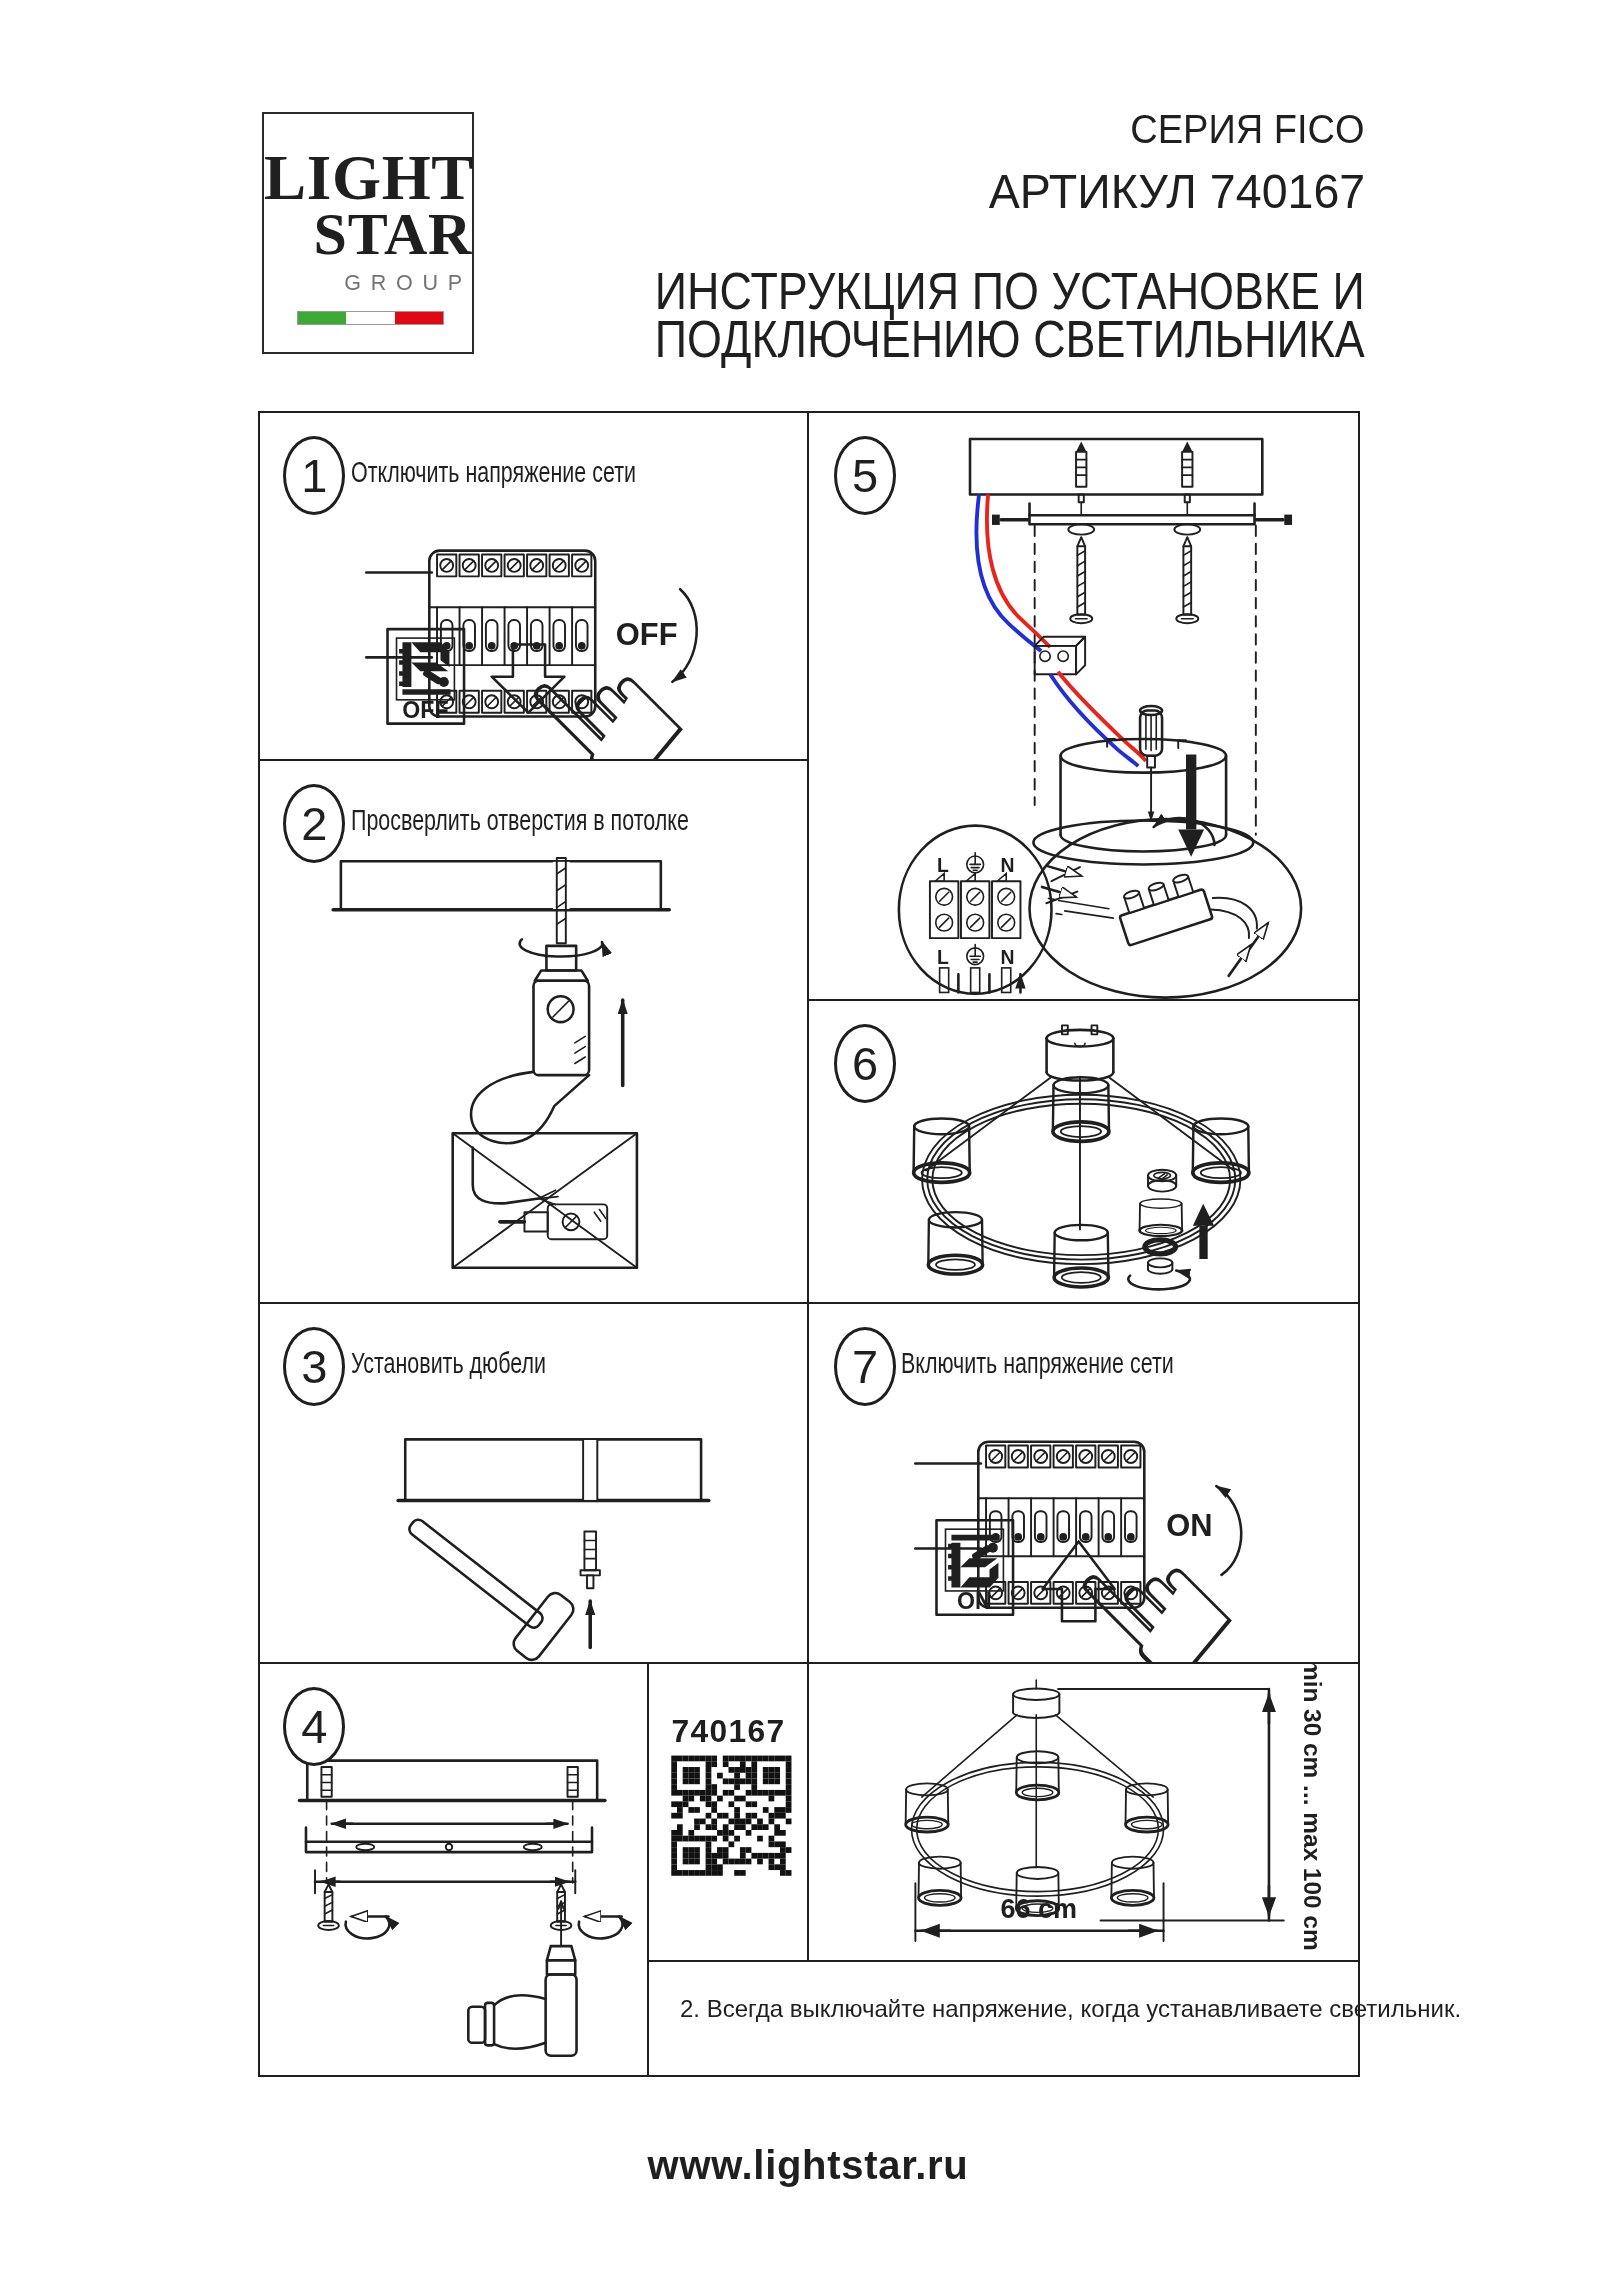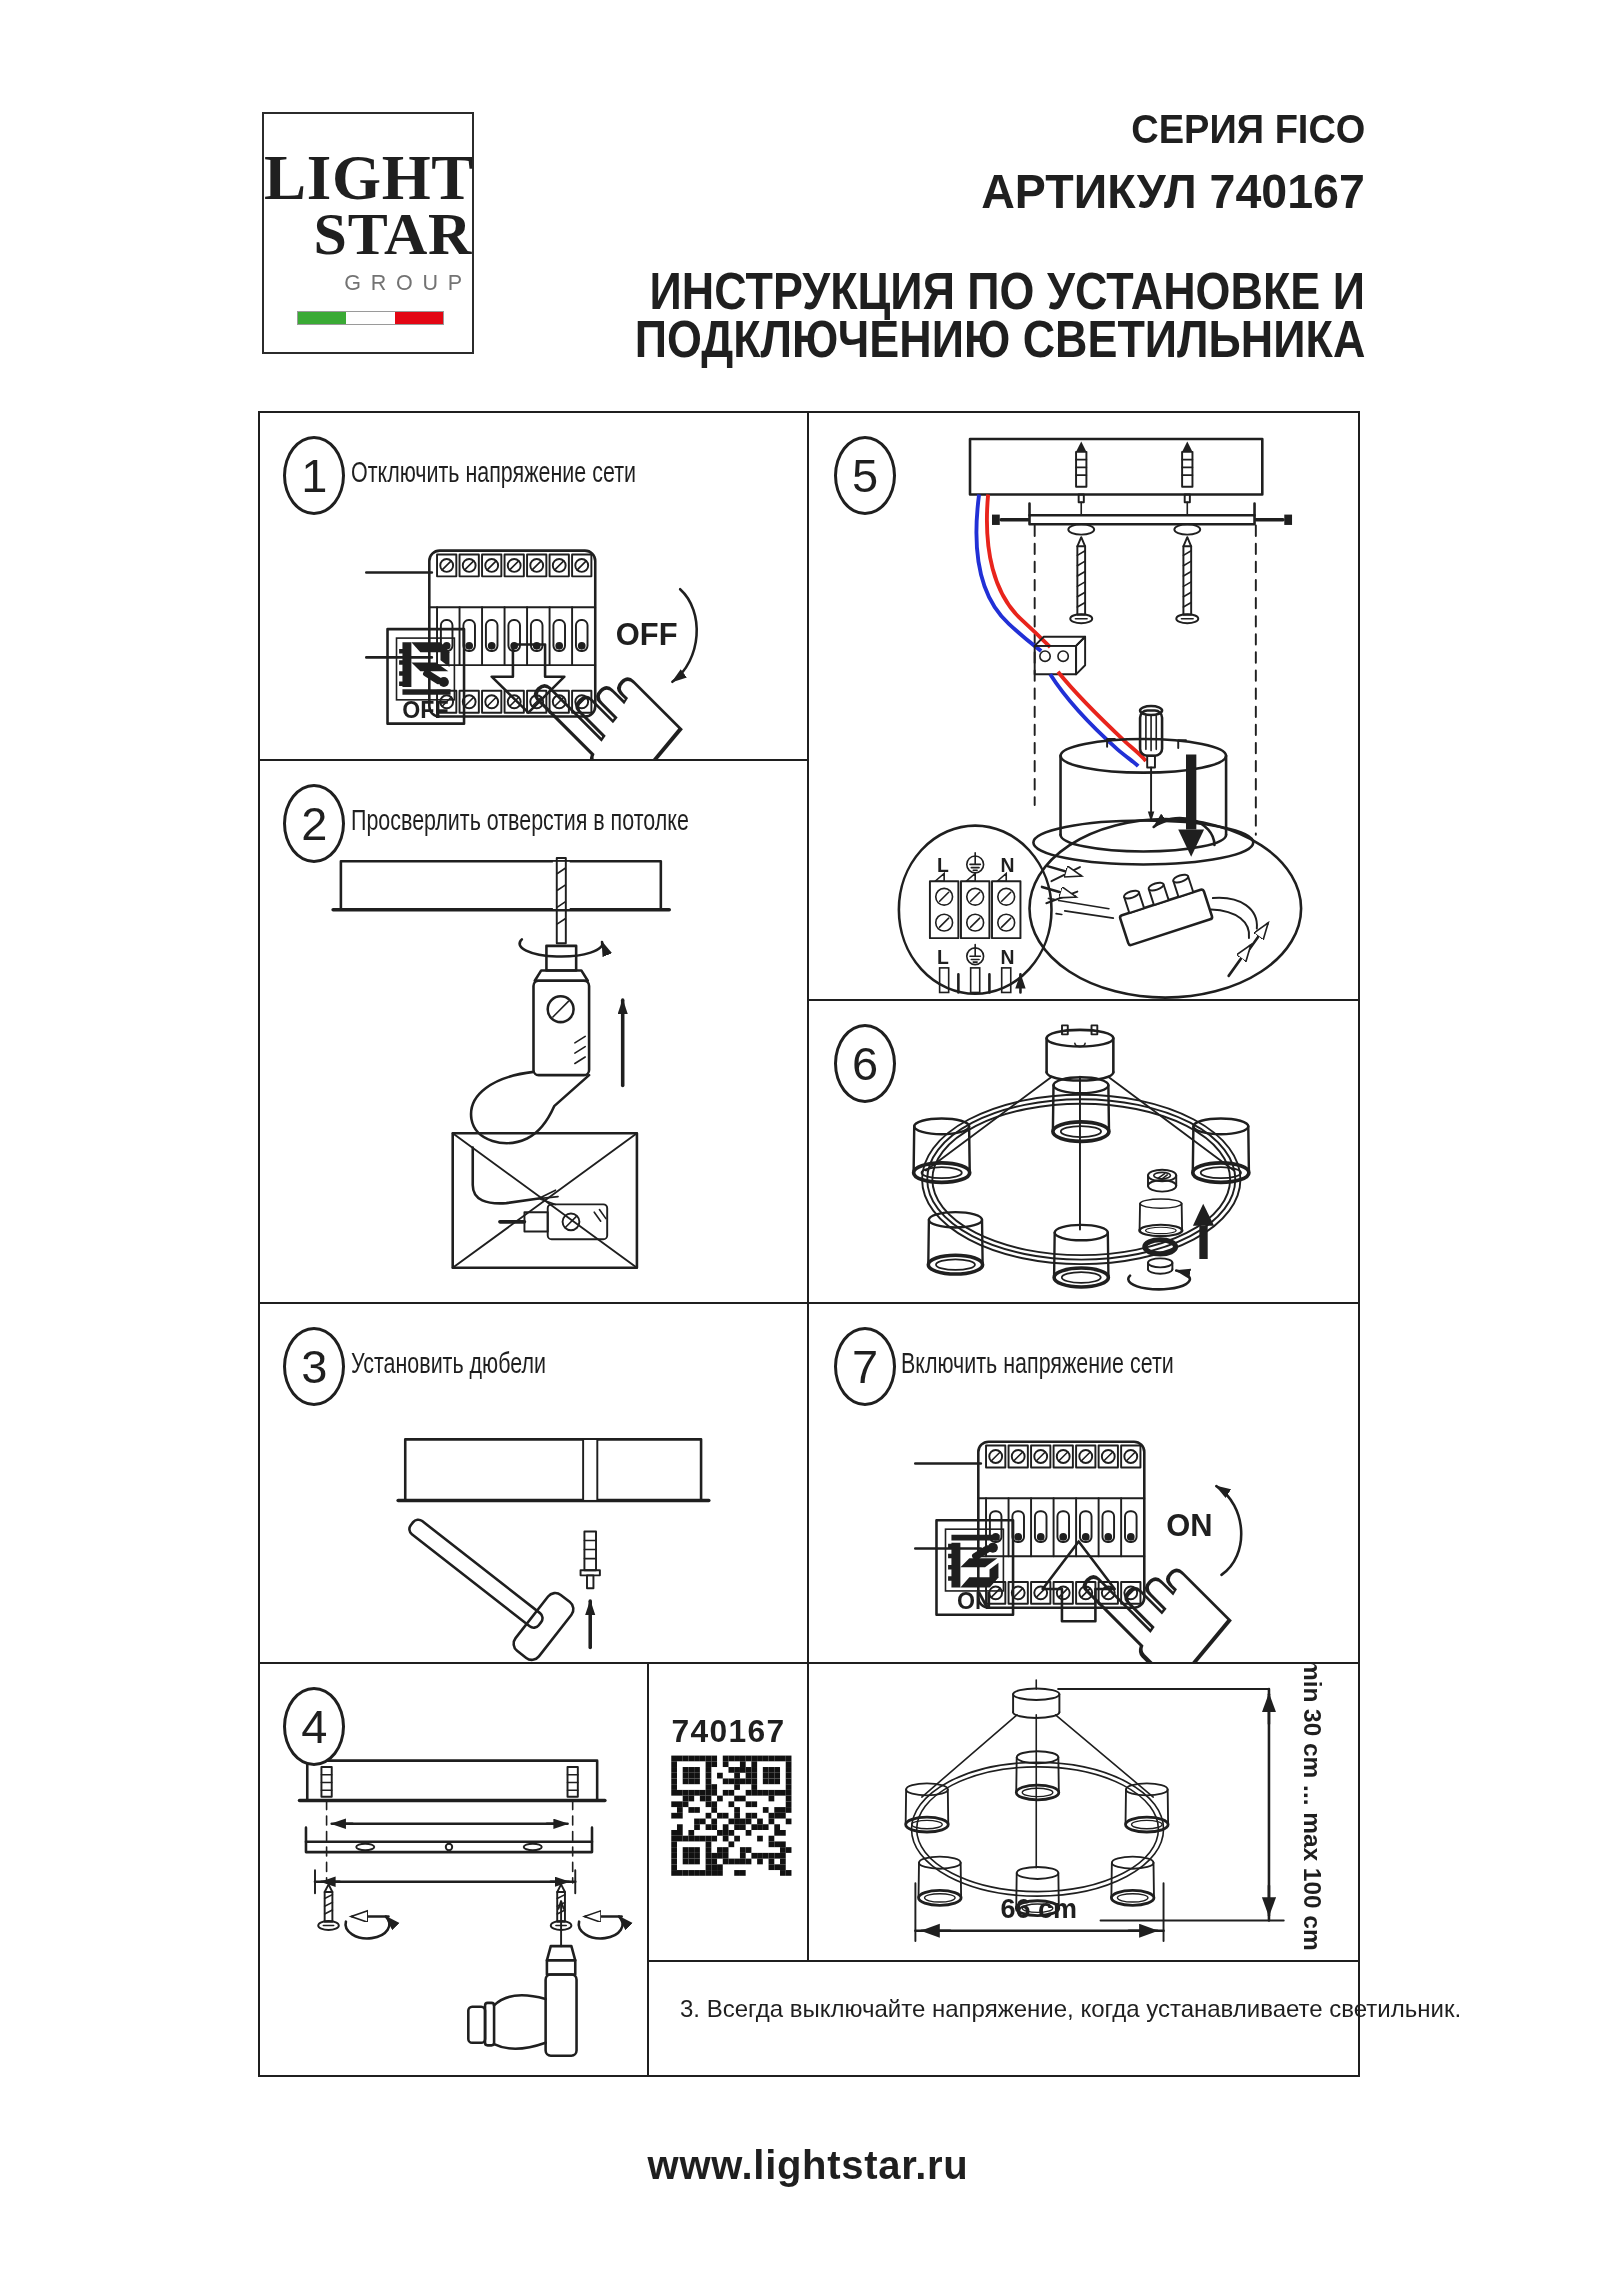--- a/index.html
+++ b/index.html
@@ -9,21 +9,21 @@
   }
   html,body{margin:0;padding:0}
   body{width:1616px;height:2284px;position:relative;background:#fff;
        font-family:"Liberation Sans",sans-serif;color:var(--ink);overflow:hidden}
   .cell{position:absolute;border:2.6px solid var(--ink);background:#fff;box-sizing:border-box}
   .cell>svg{position:absolute;left:0;top:0;width:100%;height:100%}
   .circle{position:absolute;width:56px;height:73px;border:3.3px solid var(--ink);border-radius:50%;
           display:flex;align-items:center;justify-content:center;font-size:47px;background:#fff;z-index:3}
   .steplabel{position:absolute;font-weight:normal;font-size:29px;white-space:nowrap;z-index:3}
   .steplabel>span{display:inline-block;transform:scaleX(.74);transform-origin:left center}
-  .hdr{position:absolute;right:251px;text-align:right;font-weight:bold;white-space:nowrap}
+  .hdr{position:absolute;right:251px;text-align:right;font-weight:normal;white-space:nowrap}
   .hdr>span{display:inline-block;transform-origin:right center}
   .ln{stroke:var(--ink);stroke-width:4;fill:none;stroke-linecap:round;stroke-linejoin:round}
   .ln2{stroke:var(--ink);stroke-width:2.5;fill:none;stroke-linecap:round}
   .ln3{stroke:var(--ink);stroke-width:3;fill:none;stroke-linecap:round;stroke-linejoin:round}
   .ln5{stroke:var(--ink);stroke-width:5.5;fill:none;stroke-linecap:round}
   .fl{fill:var(--ink);stroke:none}
   svg text{fill:var(--ink);font-family:"Liberation Sans",sans-serif}
   .logo{position:absolute;left:262px;top:112px;width:212px;height:242px;border:2.6px solid #2b2b2b;
         box-sizing:border-box;text-align:right}
   .logo .w1,.logo .w2{font-family:"Liberation Serif",serif;font-weight:bold;line-height:.9;letter-spacing:0.7px}
@@ -770,18 +770,18 @@
       <path class="ln" d="M1402,2968 H1788"></path>
       <path class="ln" d="M1456,2968 H1412" marker-end="url(#mArrBig)"></path>
       <path class="ln" d="M1734,2968 H1778" marker-end="url(#mArrBig)"></path>
       <text x="1594" y="2948" font-size="42" font-weight="bold" text-anchor="middle">66 cm</text>
     </g>
   </svg>
 </div>
 
 <div class="cell" style="left:647px;top:1960px;width:713px;height:117px">
   <div class="notes">
-    <div>3. Всегда выключайте напряжение, когда устанавливаете светильник.</div>
+    <div>2. Всегда выключайте напряжение, когда устанавливаете светильник.</div>
   </div>
 </div>
 
 <div class="footer">www.lightstar.ru</div>
 
 
 </body></html>

